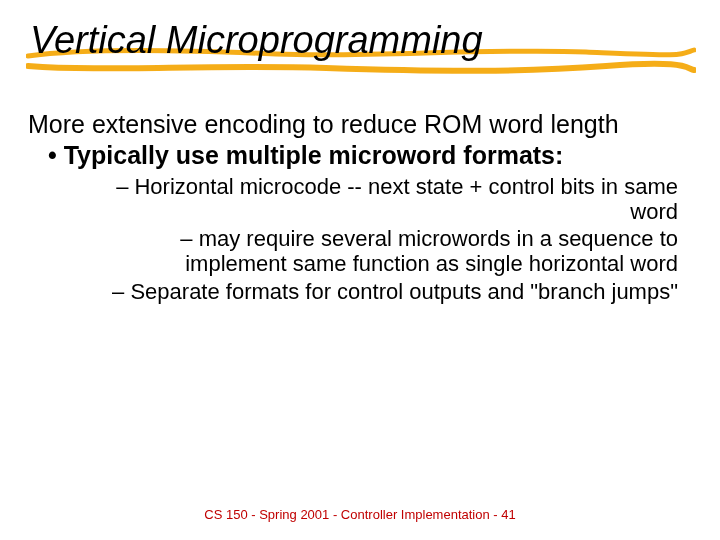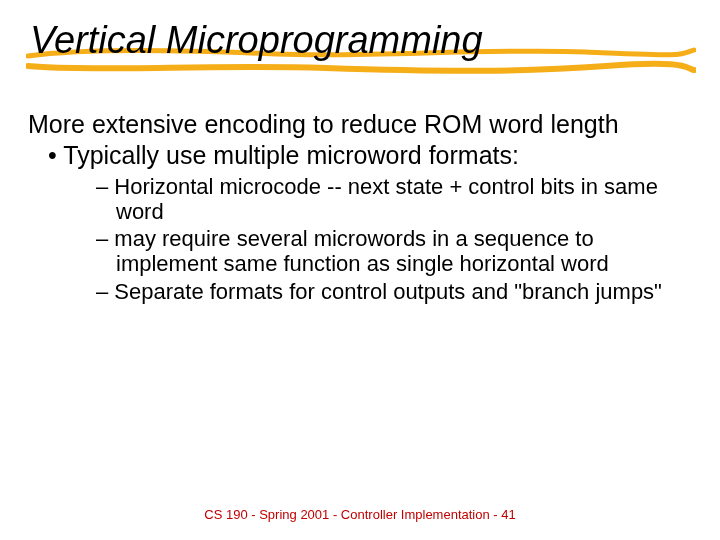--- a/index.html
+++ b/index.html
@@ -56,26 +56,28 @@
   }
   .lead {
     margin: 0 0 2px 0;
     text-indent: -42px;
     padding-left: 42px;
   }
   .b1 {
     margin: 0 0 4px 0;
     padding-left: 42px;
     text-indent: -22px;
+    font-weight: bold;
   }
   .b1::before {
     content: "• ";
   }
   .b2-group {
     margin: 2px 0 6px 0;
+    text-align: right;
   }
   .b2 {
     font-size: 22px;
     padding-left: 88px;
     text-indent: -20px;
     margin: 0 0 2px 0;
   }
   .b2::before {
     content: "– ";
   }
@@ -124,14 +126,14 @@
       <p class="b2">
         <span>may require several microwords in a sequence to implement same function as single horizontal word</span>
       </p>
       <p class="b2">
         <span>Separate formats for control outputs and "branch jumps"</span>
       </p>
     </div>
 
   </div>
 
-  <div class="footer">CS 190 - Spring 2001 - Controller Implementation - 41</div>
+  <div class="footer">CS 150 - Spring 2001 - Controller Implementation - 41</div>
 </div>
 
 </body></html>

